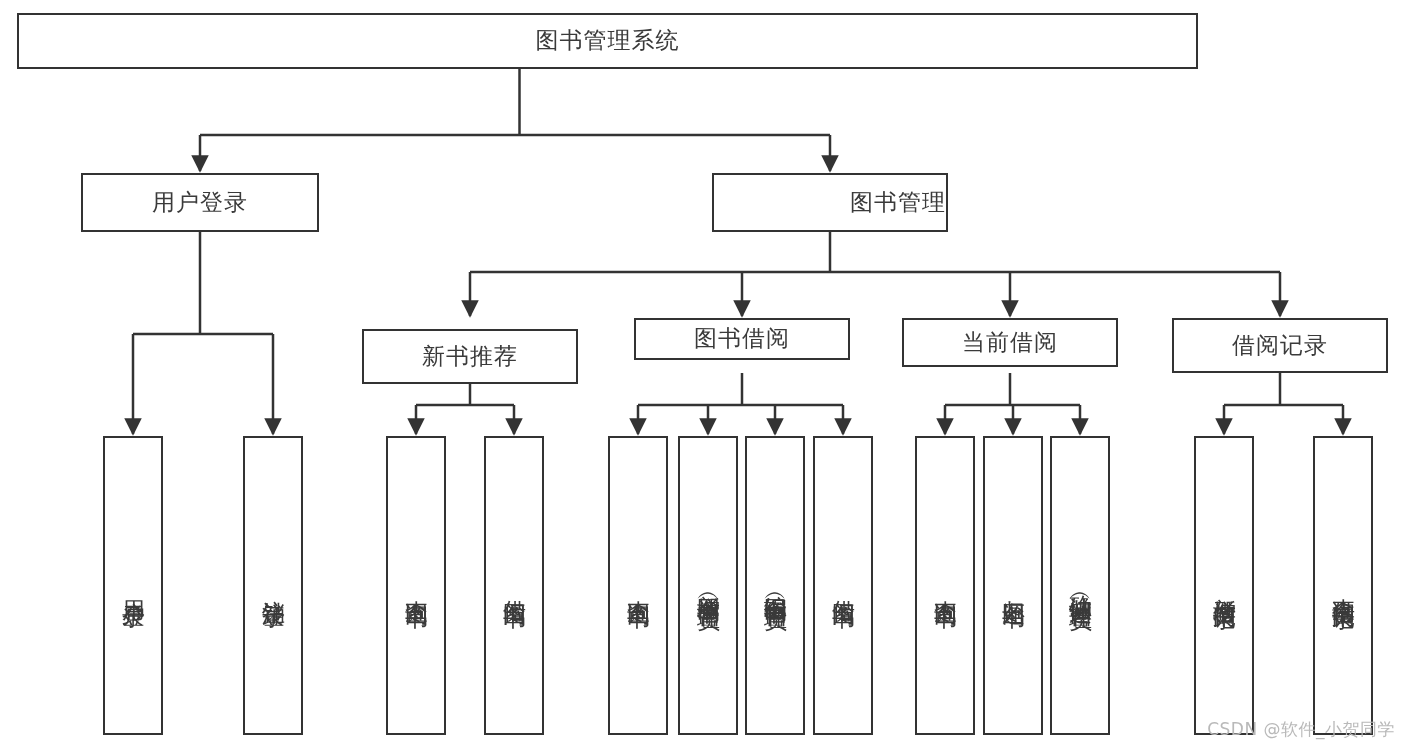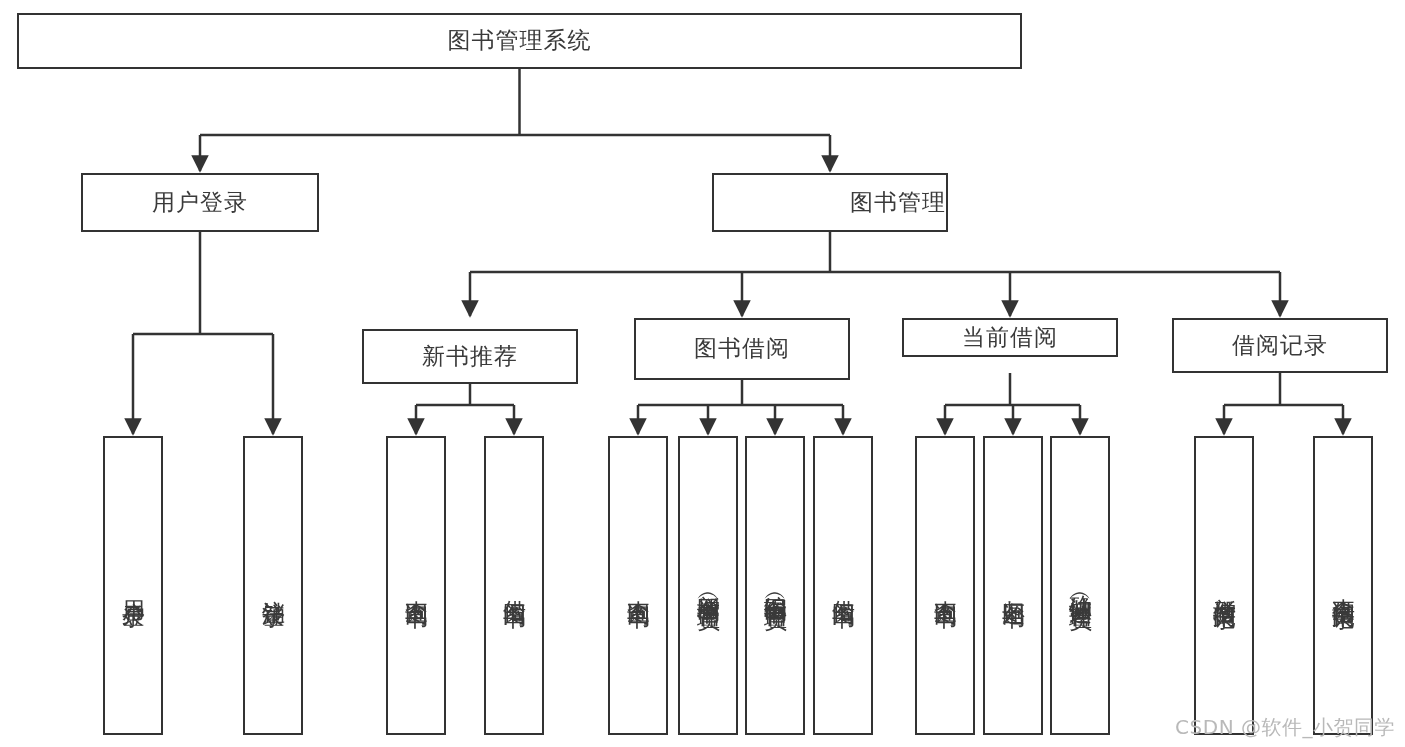--- a/index.html
+++ b/index.html
@@ -59,21 +59,21 @@
     white-space: nowrap;
     color: #3a3a3a;
   }
   .htext {
     white-space: nowrap;
   }
   #watermark {
     position: absolute;
     right: 10px;
     bottom: 6px;
-    font-size: 20px;
+    font-size: 17px;
     color: #b9b9b9;
     letter-spacing: 0.5px;
     white-space: nowrap;
   }
 </style>
 </head>
 <body>
 
 <div id="canvas">
 
@@ -113,38 +113,38 @@
         <path d="M 945 405 L 945 434" marker-end="url(#arrow)"></path>
         <path d="M 1013 405 L 1013 434" marker-end="url(#arrow)"></path>
         <path d="M 1080 405 L 1080 434" marker-end="url(#arrow)"></path>
         <path d="M 1280 373 L 1280 405"></path>
         <path d="M 1224 405 L 1343 405"></path>
         <path d="M 1224 405 L 1224 434" marker-end="url(#arrow)"></path>
         <path d="M 1343 405 L 1343 434" marker-end="url(#arrow)"></path>
       </g>
   </svg>
 
-  <div class="node root horiz" style="left: 17px; top: 13px; width: 1005px; height: 56px;">
+  <div class="node root horiz" style="left: 17px; top: 13px; width: 1181px; height: 56px;">
     <span class="htext">图书管理系统</span>
   </div>
 
   <div class="node horiz" style="left: 81px; top: 173px; width: 238px; height: 59px;">
     <span class="htext">用户登录</span>
   </div>
   <div class="node horiz" style="left: 712px; top: 173px; width: 236px; height: 59px; justify-content: flex-end;">
     <span class="htext">图书管理</span>
   </div>
 
   <div class="node horiz" style="left: 362px; top: 329px; width: 216px; height: 55px;">
     <span class="htext">新书推荐</span>
   </div>
-  <div class="node horiz" style="left: 634px; top: 318px; width: 216px; height: 62px;">
+  <div class="node horiz" style="left: 634px; top: 318px; width: 216px; height: 42px;">
     <span class="htext">图书借阅</span>
   </div>
-  <div class="node horiz" style="left: 902px; top: 318px; width: 216px; height: 39px;">
+  <div class="node horiz" style="left: 902px; top: 318px; width: 216px; height: 49px;">
     <span class="htext">当前借阅</span>
   </div>
   <div class="node horiz" style="left: 1172px; top: 318px; width: 216px; height: 55px;">
     <span class="htext">借阅记录</span>
   </div>
 
   <div class="node leaf" style="left: 103px; top: 436px; width: 60px; height: 299px;">
     <span class="vtext">用户登录</span>
   </div>
   <div class="node leaf" style="left: 243px; top: 436px; width: 60px; height: 299px;">

